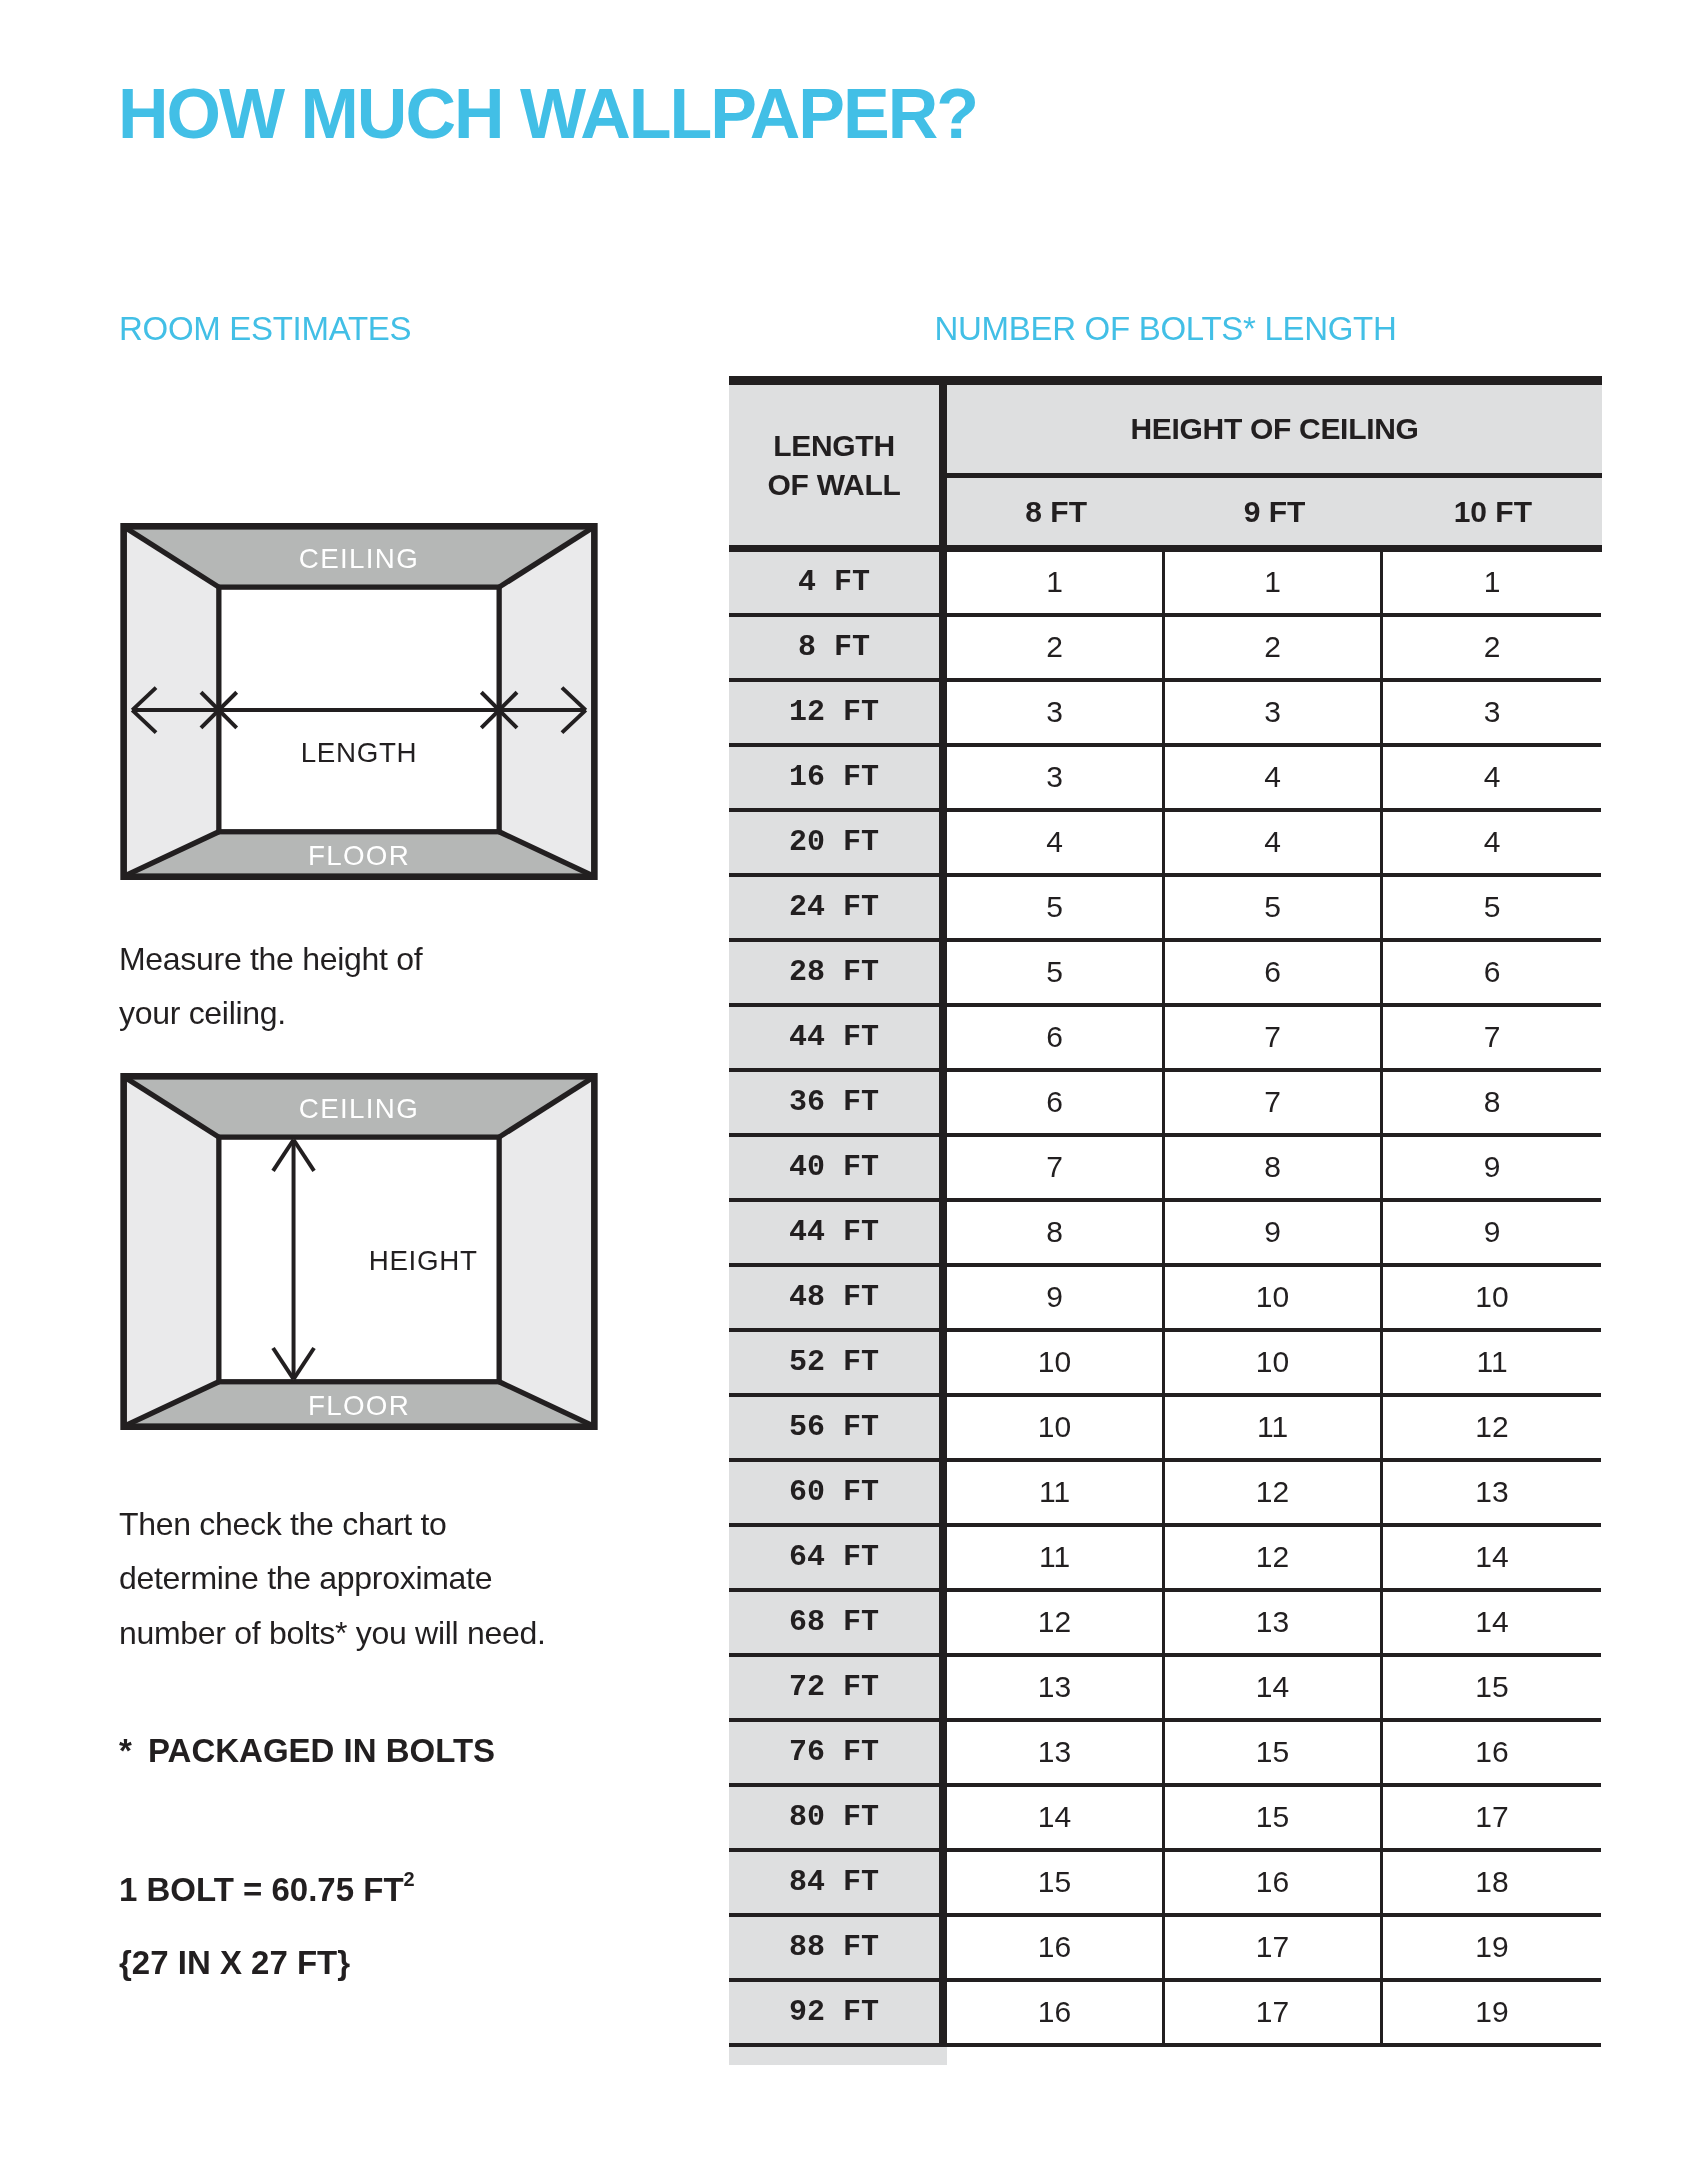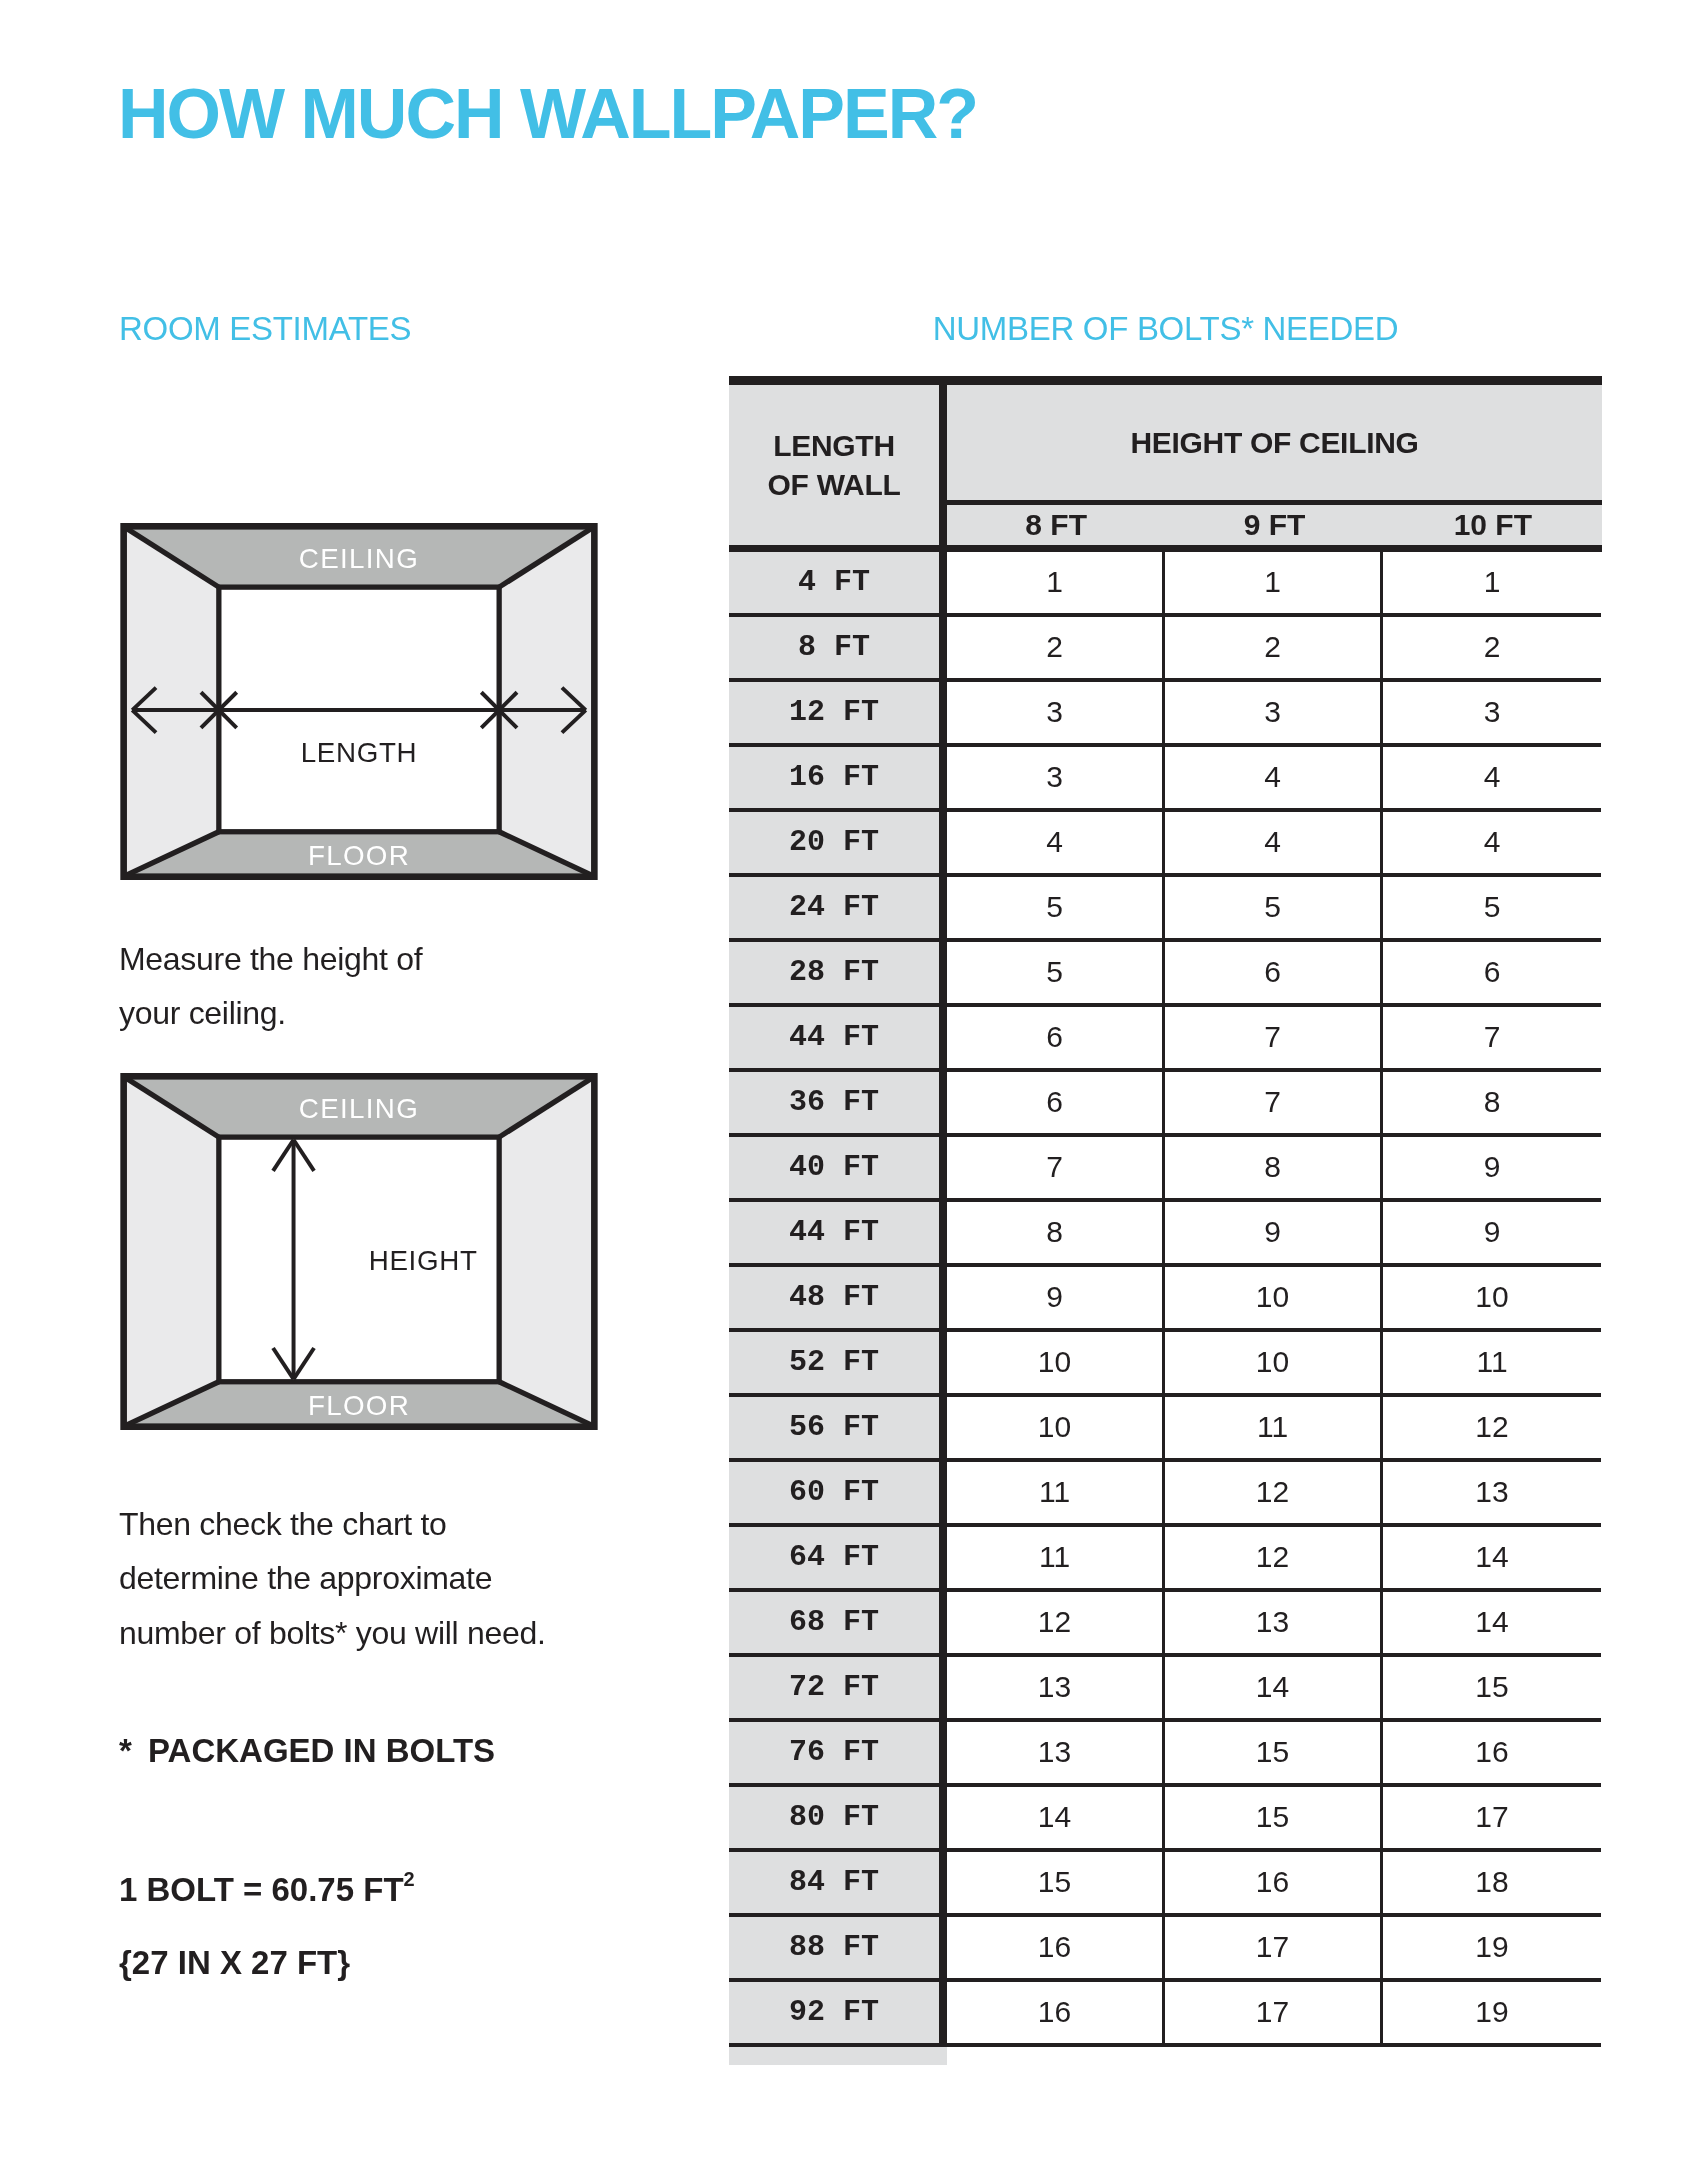--- a/index.html
+++ b/index.html
@@ -39,21 +39,21 @@
     color:var(--ink);line-height:1.45;}
   .bolt-info .dims{margin-top:25px;}
   .bolt-info sup{font-size:20px;position:relative;top:-2.6px;}
 
   .bolt-table{position:absolute;left:729px;top:376px;width:873px;color:var(--ink);}
   .top-bar{height:9.3px;background:var(--ink);}
   .t-header{display:grid;grid-template-columns:218px 1fr;height:160px;background:var(--tbl-gray);}
   .hdr-left{border-right:8px solid var(--ink);display:flex;align-items:center;justify-content:center;
     font-weight:bold;font-size:30px;text-align:center;white-space:pre-line;line-height:1.3;letter-spacing:-0.3px;}
   .hdr-right{display:flex;flex-direction:column;}
-  .hdr-group{height:120px;border-bottom:5.3px solid var(--ink);display:flex;align-items:center;
+  .hdr-group{height:93px;border-bottom:5.3px solid var(--ink);display:flex;align-items:center;
     justify-content:center;font-weight:bold;font-size:30px;letter-spacing:-0.3px;}
   .hdr-cols{flex:1;display:grid;grid-template-columns:1fr 1fr 1fr;}
   .hdr-col{display:flex;align-items:center;justify-content:center;font-weight:bold;font-size:30px;}
   .hdr-bottom-rule{height:6.6px;background:var(--ink);}
 
   .t-row{display:grid;grid-template-columns:218px 218px 218px 218px;height:65px;}
   .cell{display:flex;align-items:center;justify-content:center;border-bottom:4.6px solid var(--ink);
     font-size:30px;}
   .label-cell{background:var(--tbl-gray);font-weight:bold;border-right:8px solid var(--ink);font-family:Liberation Mono, monospace;}
   .value-cell{background:#ffffff;}
@@ -61,21 +61,21 @@
   .gray-tab{width:218px;height:18.5px;background:var(--tbl-gray);}
 </style>
 </head>
 <body>
 
 <div class="page">
 
   <h1 class="page-title">HOW MUCH WALLPAPER?</h1>
 
   <h2 class="section-heading heading-left">ROOM ESTIMATES</h2>
-  <h2 class="section-heading heading-right">NUMBER OF BOLTS* NEEDED</h2>
+  <h2 class="section-heading heading-right">NUMBER OF BOLTS* LENGTH</h2>
 
 
   <svg class="diagram diagram-1" viewBox="0 0 722 540">
     <polygon points="6,6 716,6 573,97 149,97" fill="#B5B7B6"></polygon>
     <polygon points="6,534 716,534 573,467 149,467" fill="#B5B7B6"></polygon>
     <polygon points="6,6 149,97 149,467 6,534" fill="#EAEAEB"></polygon>
     <polygon points="716,6 573,97 573,467 716,534" fill="#EAEAEB"></polygon>
     <rect x="149" y="97" width="424" height="370" fill="#ffffff" stroke="#221F20" stroke-width="8"></rect>
     <g stroke="#221F20" stroke-width="8">
       <line x1="6" y1="6" x2="149" y2="97"></line>

